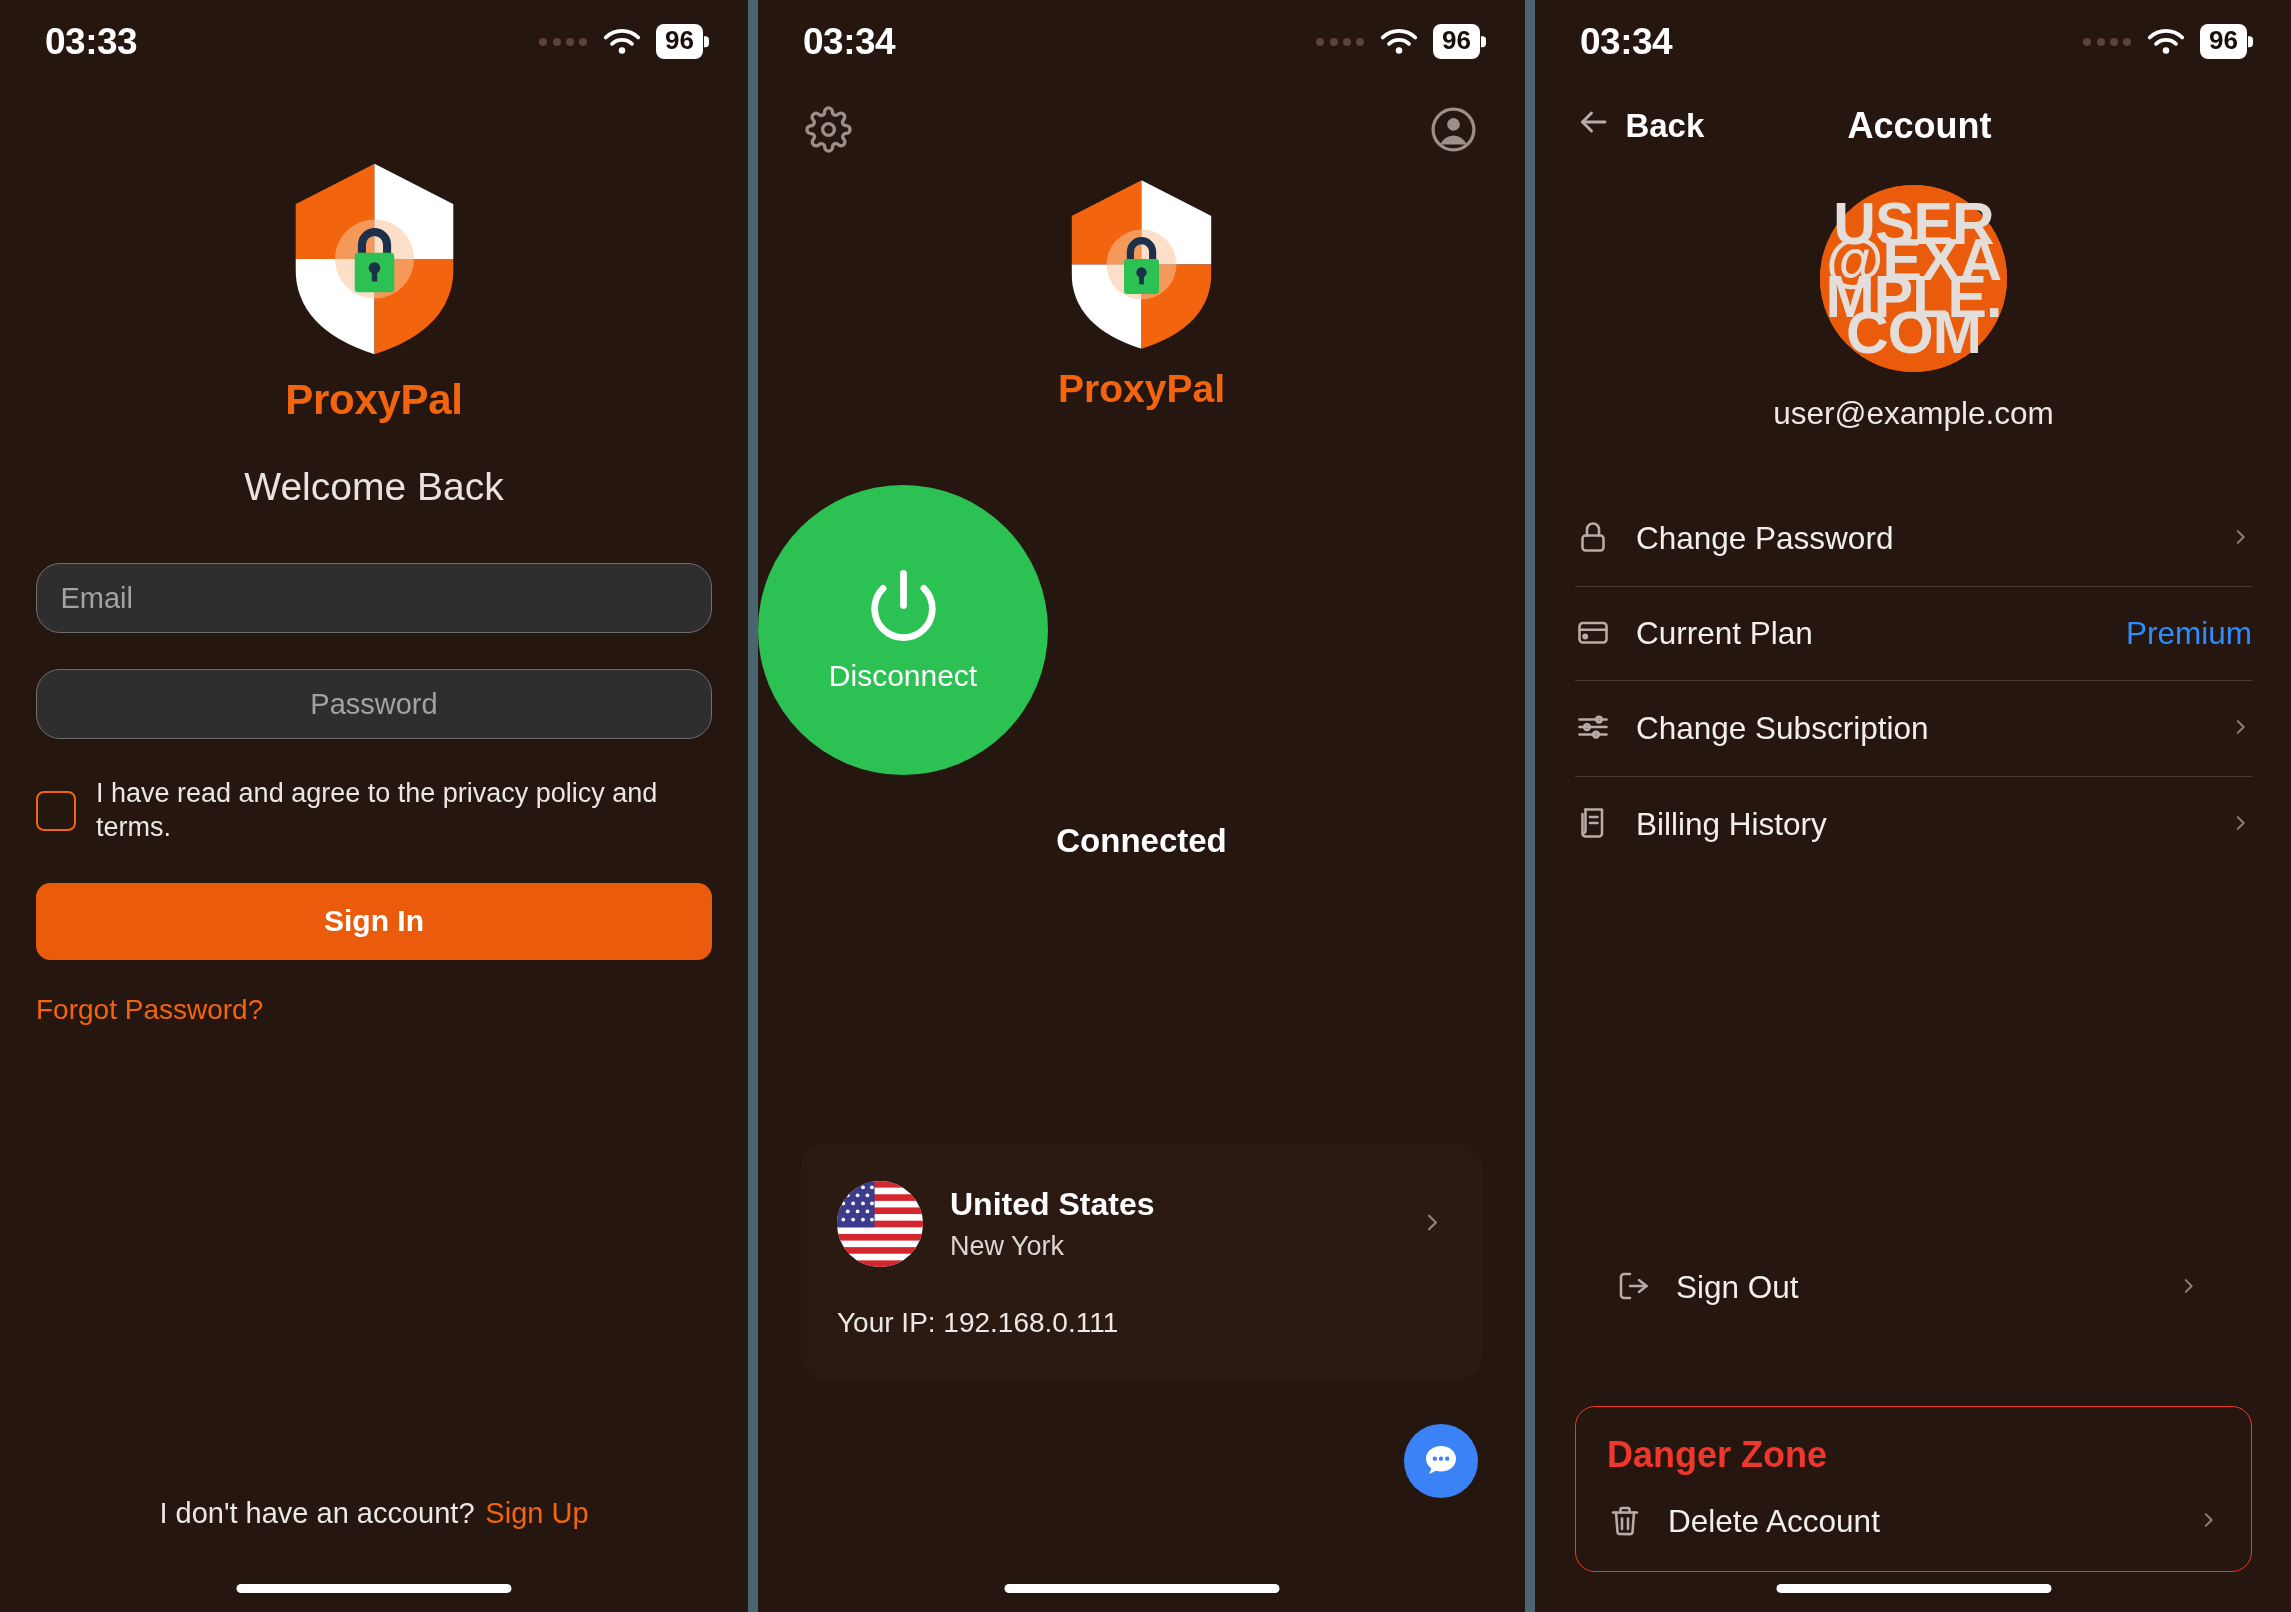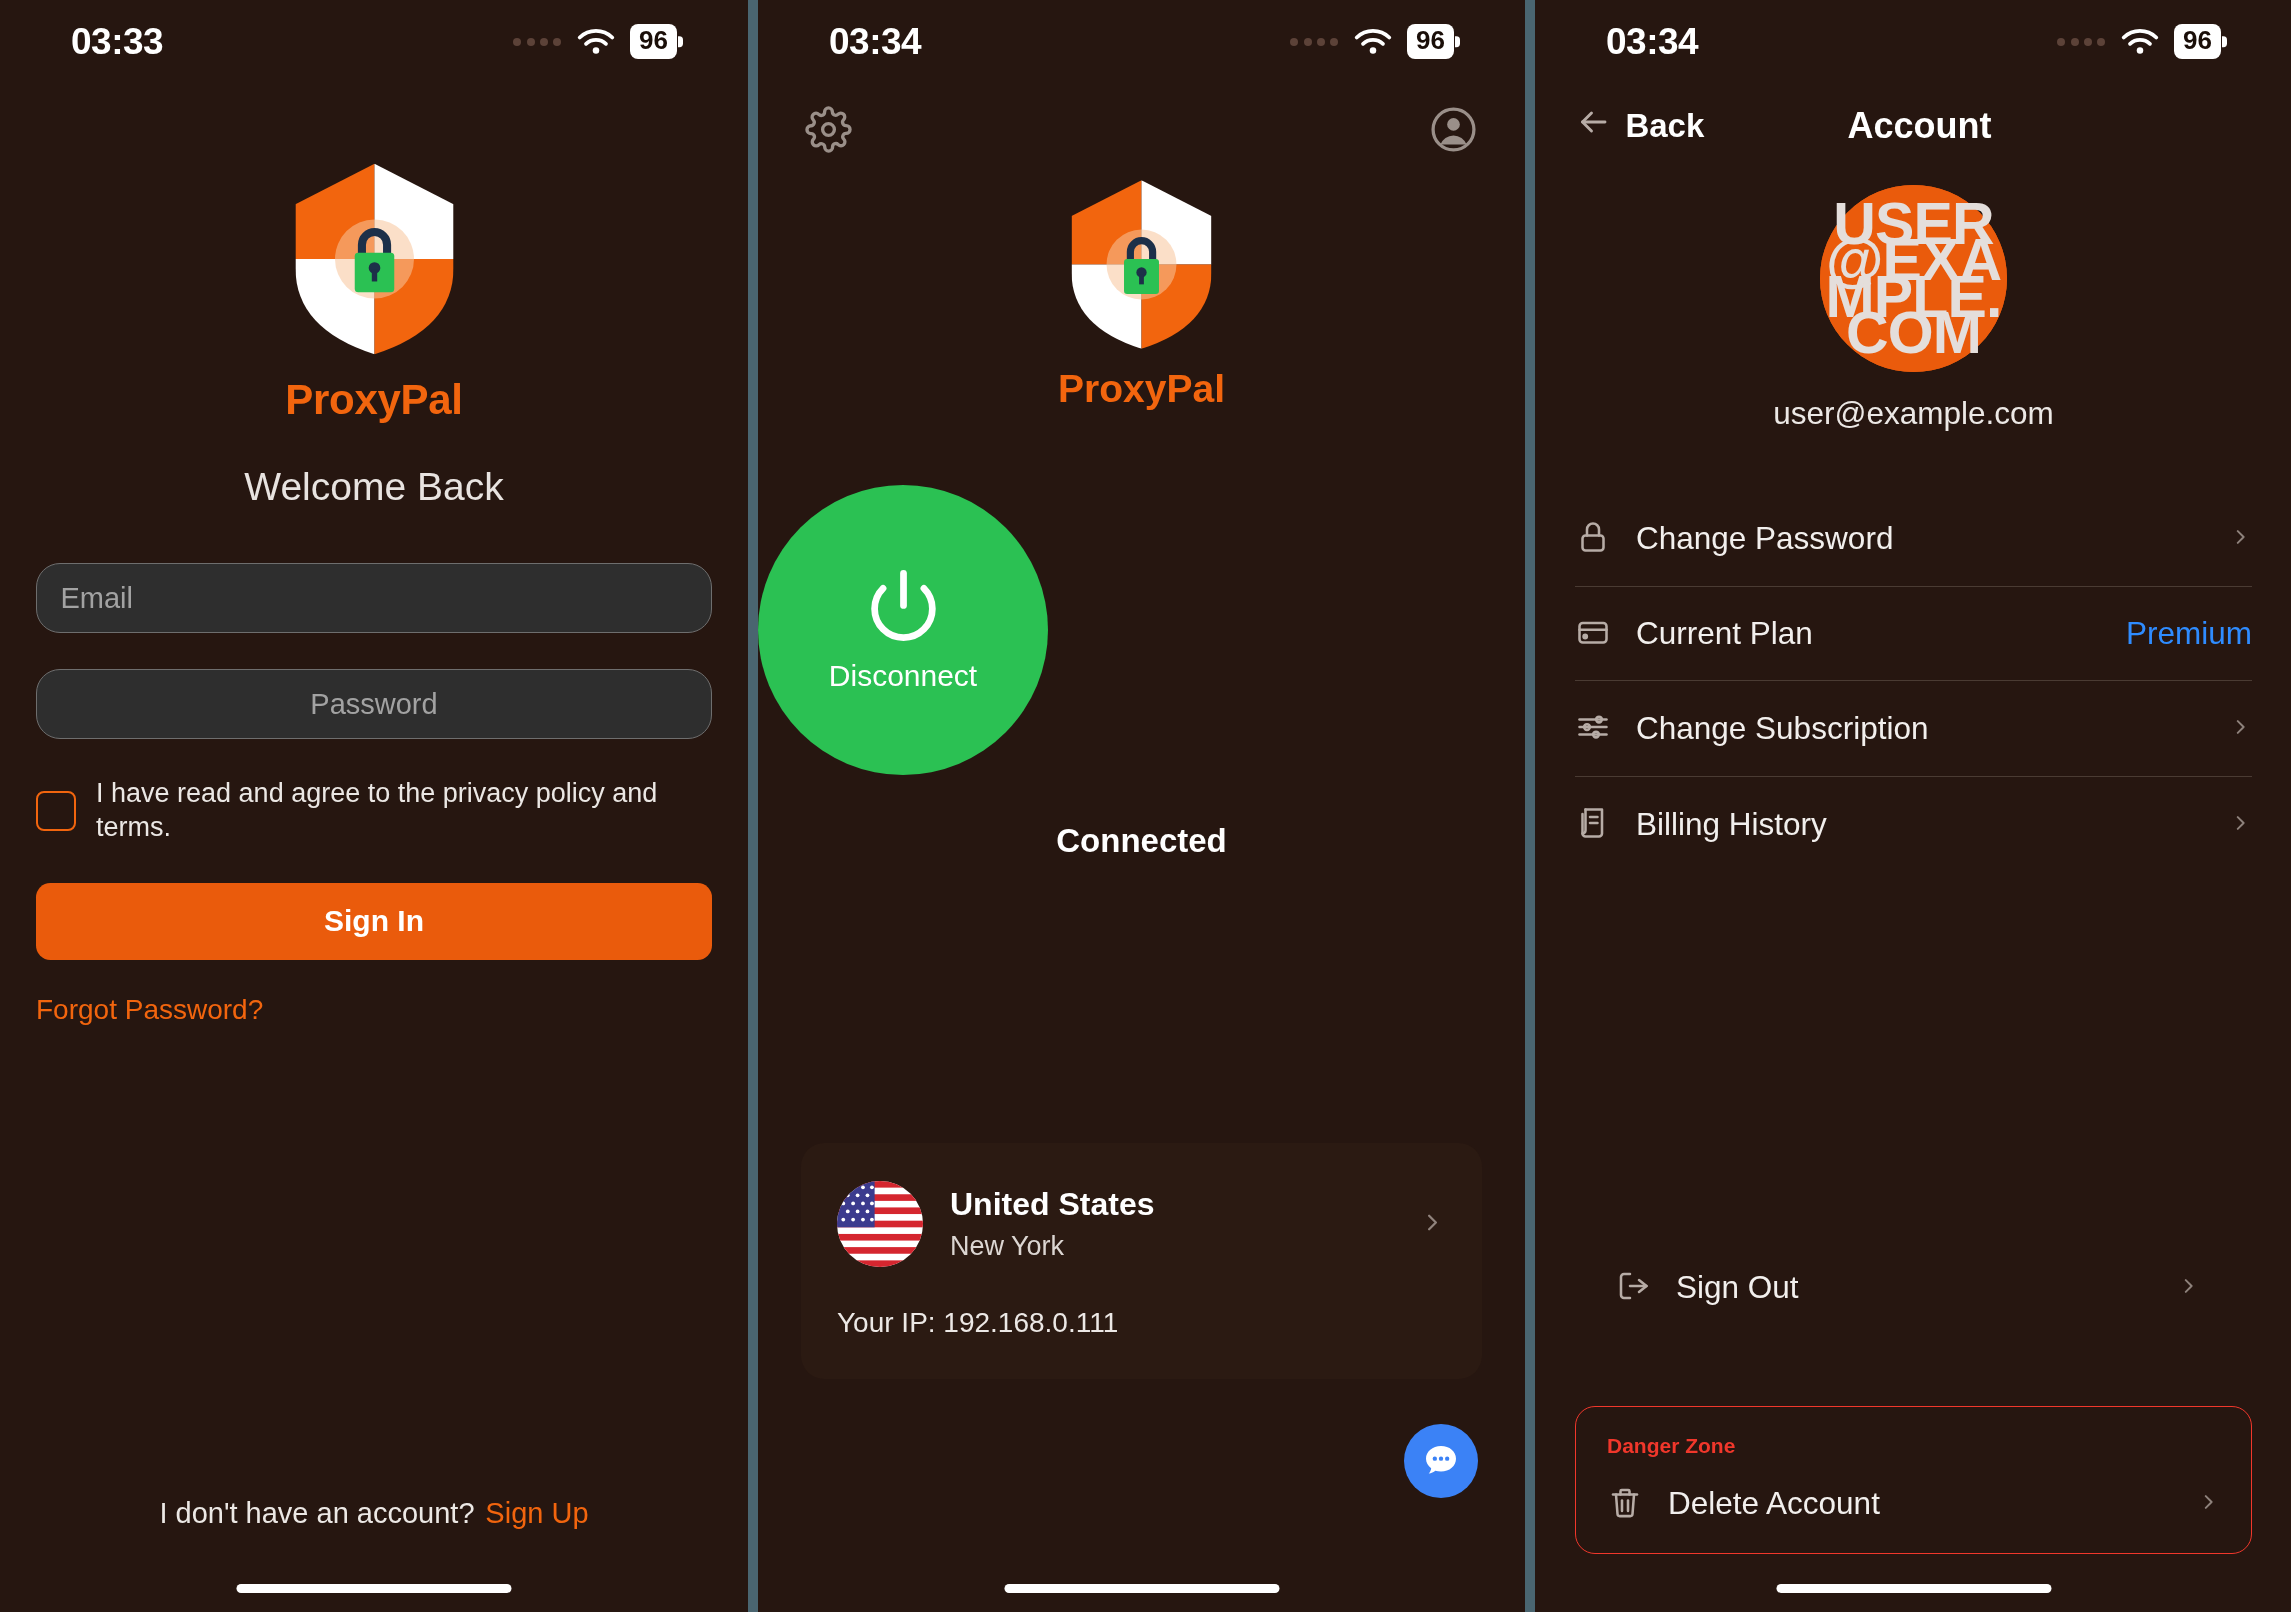--- a/index.html
+++ b/index.html
@@ -19,21 +19,21 @@
     flex: 0 0 auto;
   }
   .p1 { width: 748px; }
   .p2 { width: 767px; }
   .p3 { width: 757px; }
 
   
   .statusbar {
     position: absolute; top: 0; left: 0; right: 0; height: 83px;
     display: flex; align-items: center; justify-content: space-between;
-    padding: 0 71px;
+    padding: 0 45px;
   }
   .sb-time { color: #ffffff; font-size: 37px; font-weight: 600; letter-spacing: -0.5px; }
   .sb-right { display: flex; align-items: center; gap: 15.3px; }
   .sig-dots { display: flex; gap: 5.4px; align-items: flex-end; }
   .sig-dots i { width: 8px; height: 8px; border-radius: 50%; background: #5c4238; display: block; }
   .wifi { width: 38px; height: 27px; position: relative; }
   .batt {
     background: #ffffff; color: #1a0e08; border-radius: 8px;
     font-size: 26px; font-weight: 700; padding: 1.8px 9px 2.7px;
     line-height: 1.15; position: relative;
@@ -189,21 +189,21 @@
   .row-label { flex: 1; color: #f2efed; font-size: 31.5px; }
   .row-value { color: #2f8cff; font-size: 31.5px; }
   .chev { opacity: 0.72; }
   .signout-block { margin: 0 40px; position: absolute; left: 0; right: 12px; top: 1157px; }
   .signout-block .rows-inner { margin: 0 40px; }
   .danger {
     position: absolute; left: 40px; right: 40px; top: 1323px;
     border: 1.8px solid #f0372b; border-radius: 20px;
     padding: 27px 31px 23.4px;
   }
-  .danger-title { color: #f0372b; font-size: 21px; font-weight: 700; }
+  .danger-title { color: #f0372b; font-size: 36px; font-weight: 700; }
   .danger .row { border-bottom: none; padding: 25px 0 5.4px; }
 </style>
 </head>
 <body>
 
 <div class="screens">
 
   <div class="phone p1">
     <div class="statusbar">
       <div class="sb-time">03:33</div>

